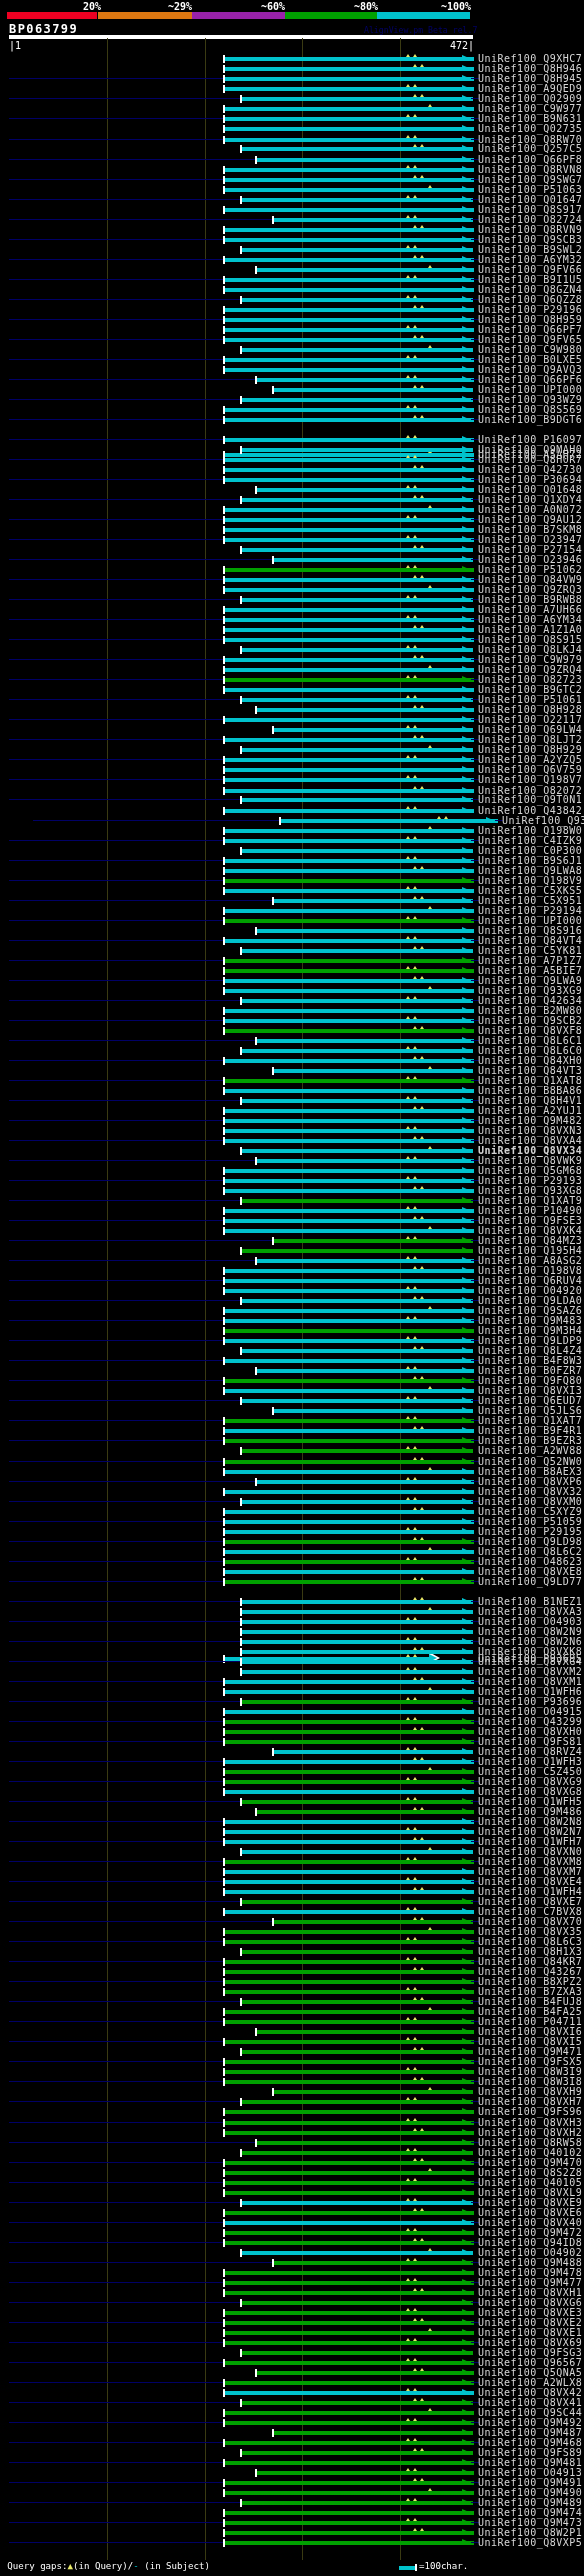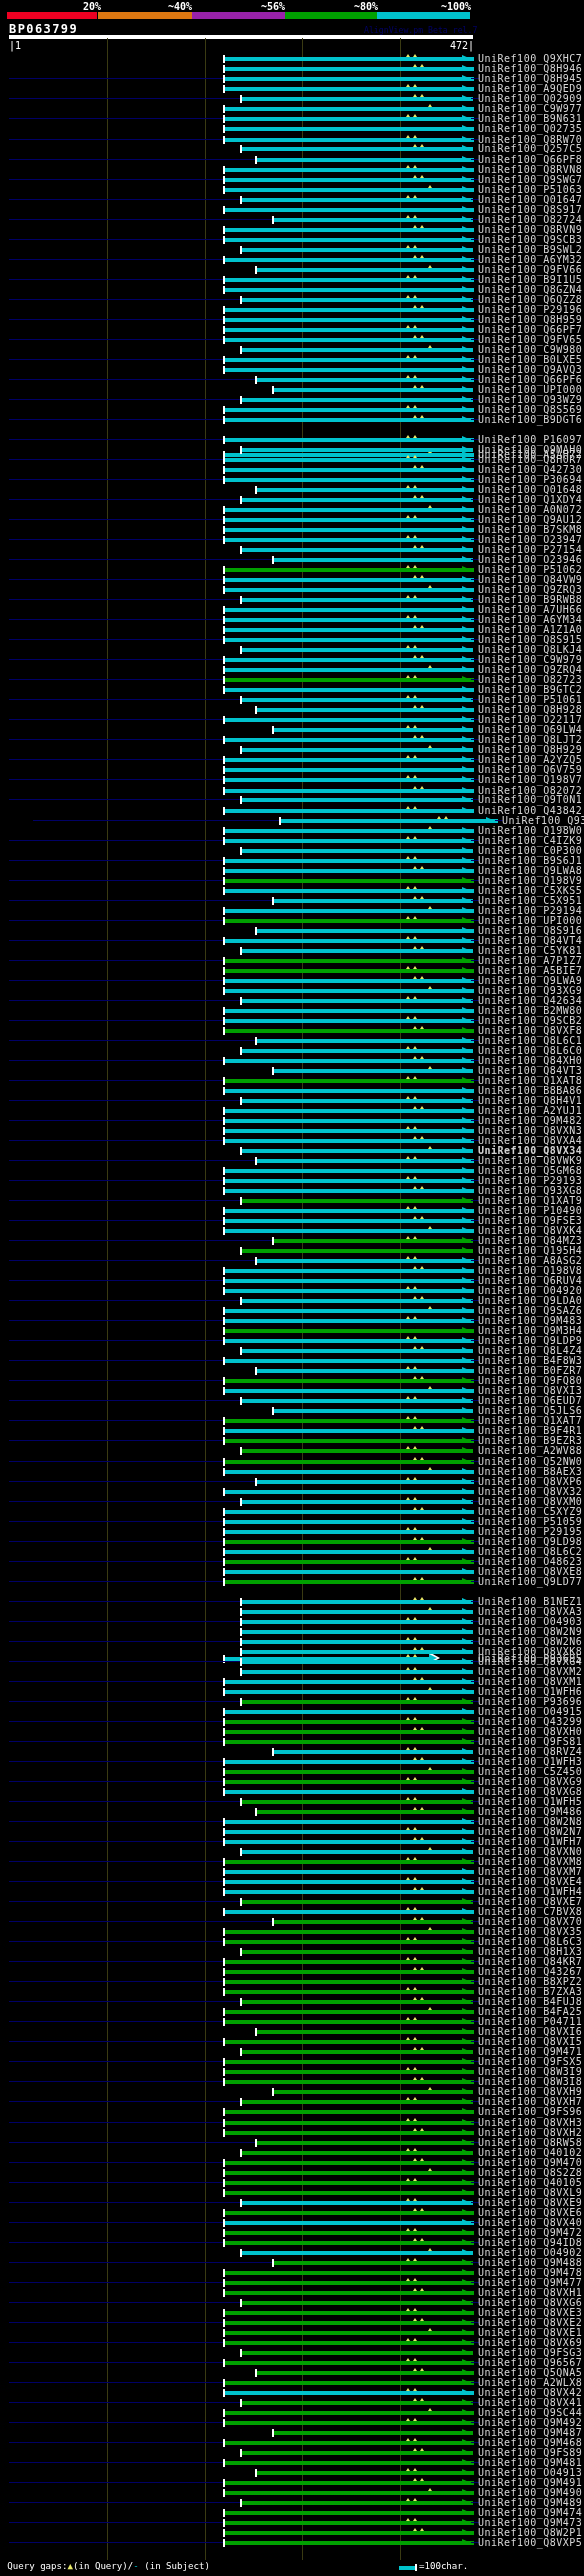--- a/index.html
+++ b/index.html
@@ -23,22 +23,22 @@
   .big-arrow-outer{position:absolute;width:0;height:0;border-top:6.4px solid transparent;border-bottom:6.4px solid transparent;border-left:11px solid #fff;top:-1.8px;}
   .big-arrow-inner{position:absolute;width:0;height:0;border-top:4.6px solid transparent;border-bottom:4.6px solid transparent;border-left:8.2px solid #00c2cc;top:0px;}
   .footer-text{position:absolute;top:2561px;font-family:"DejaVu Sans Mono",monospace;font-size:9.1px;color:#fff;white-space:pre;}
 </style>
 </head>
 <body>
 
 <div id="canvas">
 
   <div class="scale-label" style="left:46px;">20%</div>
-  <div class="scale-label" style="left:137px;">~40%</div>
-  <div class="scale-label" style="left:230px;">~56%</div>
+  <div class="scale-label" style="left:137px;">~29%</div>
+  <div class="scale-label" style="left:230px;">~60%</div>
   <div class="scale-label" style="left:323px;">~80%</div>
   <div class="scale-label" style="left:416px;">~100%</div>
 
   <div id="scale-bar">
       <div class="scale-seg" style="left: 7.3px; width: 90px; background: rgb(238, 0, 34);"></div>
       <div class="scale-seg" style="left: 98px; width: 94px; background: rgb(221, 119, 17);"></div>
       <div class="scale-seg" style="left: 192px; width: 93px; background: rgb(153, 34, 170);"></div>
       <div class="scale-seg" style="left: 285px; width: 92px; background: rgb(0, 160, 0);"></div>
       <div class="scale-seg" style="left: 377px; width: 93px; background: rgb(0, 194, 204);"></div>
     </div>

